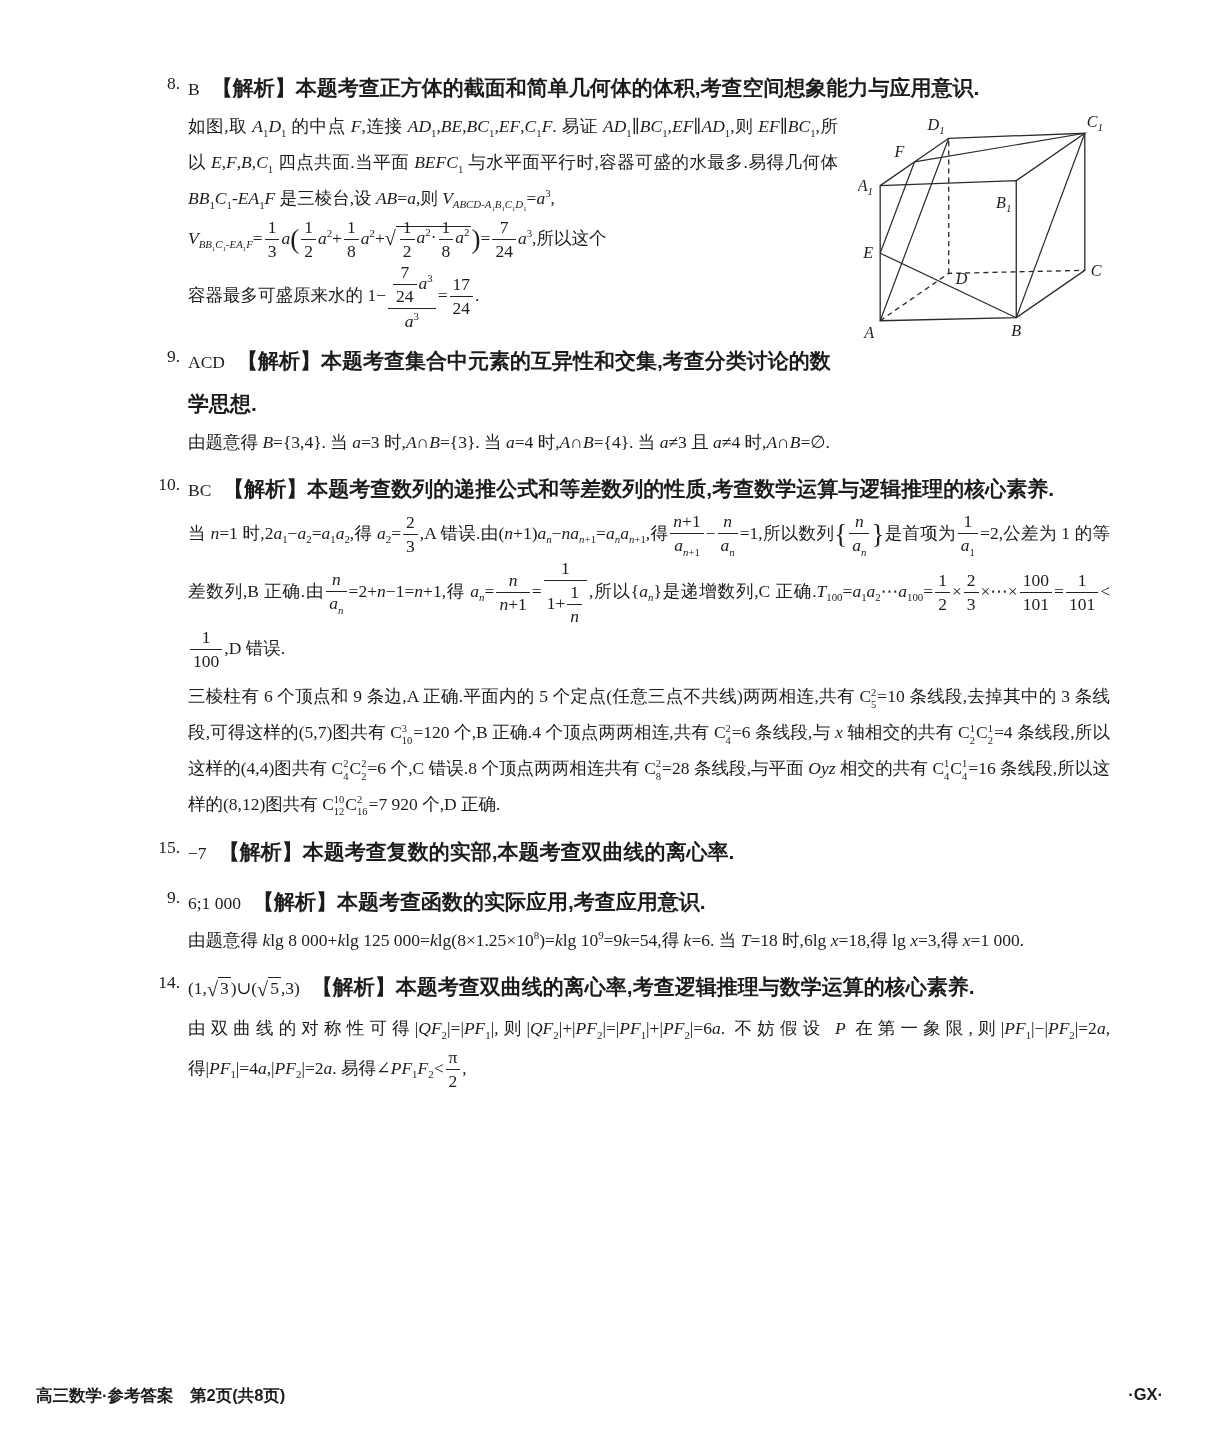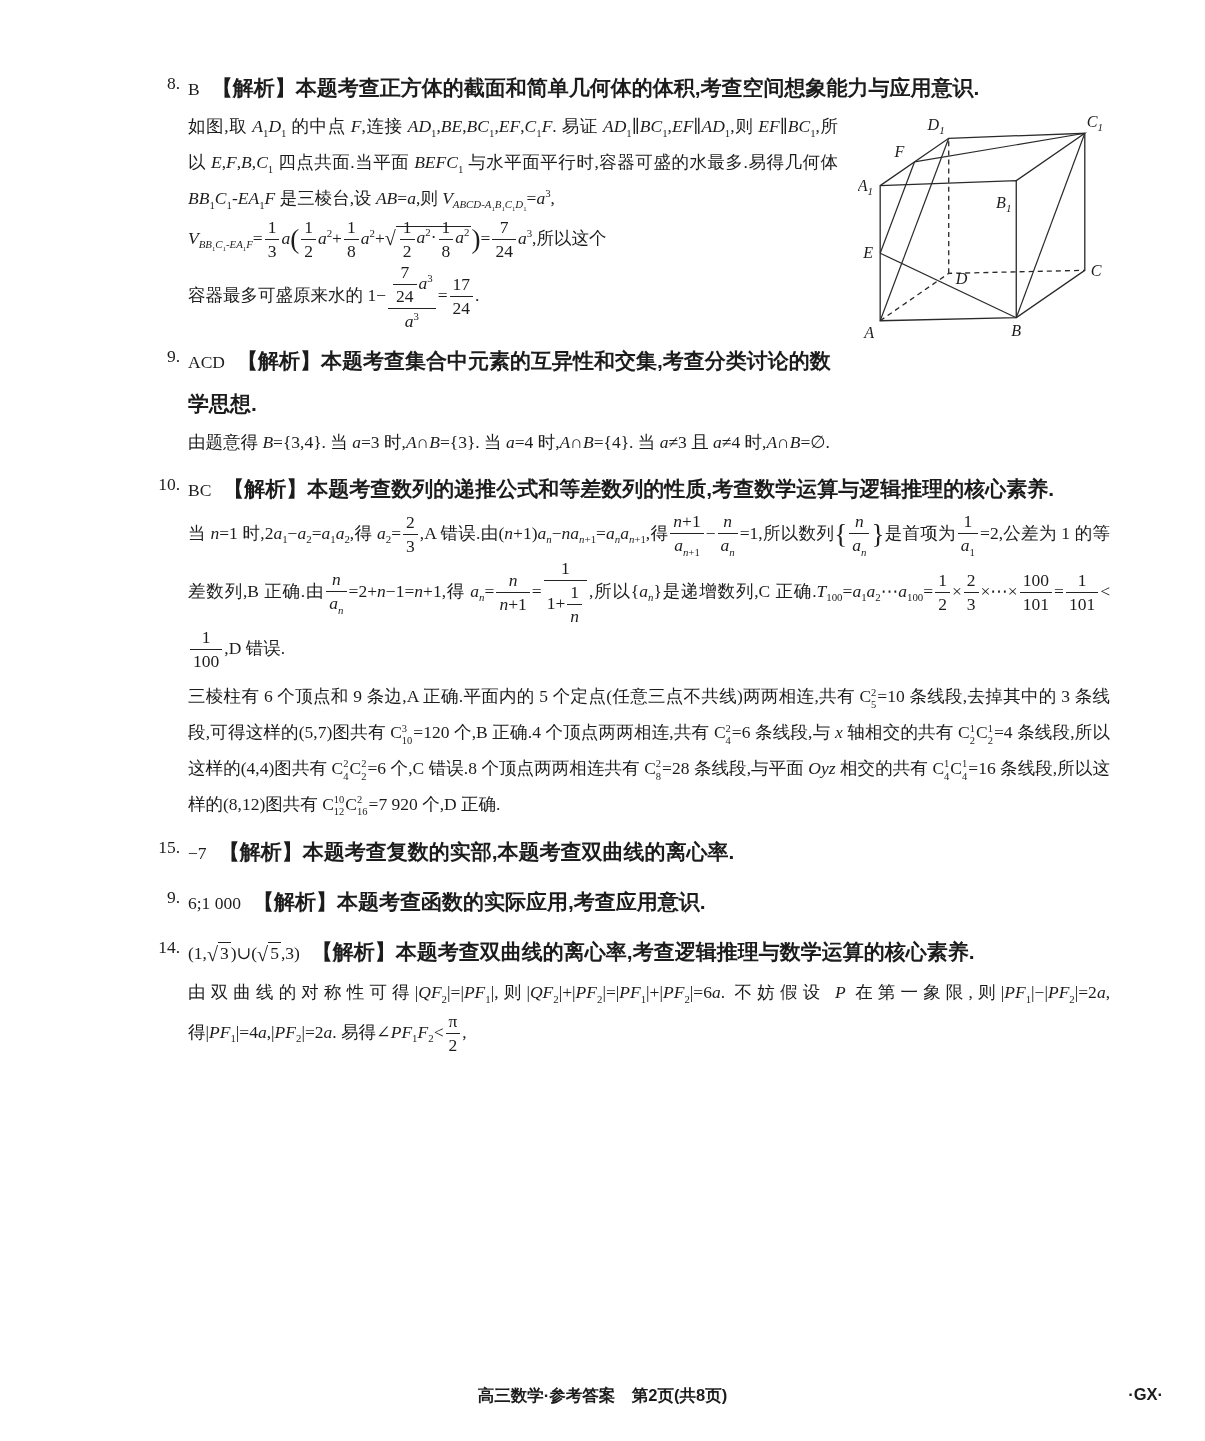--- a/index.html
+++ b/index.html
@@ -57,23 +57,24 @@
   .cube-figure { float:right; width:252px; margin:4px 0 6px 20px; }
   .cube-figure svg { display:block; width:252px; height:232px; }
   .cube-figure text {
     font-family:"Liberation Serif","DejaVu Serif",serif;
     font-style:italic; font-size:16px; fill:#1c1c1c;
   }
   .cube-figure .svg-sub { font-size:11px; font-style:italic; }
   
   .pagefoot {
     position:absolute; left:0; bottom:34px; width:100%;
-    text-align:center; font-size:16.5px;
+    text-align:left; font-size:16.5px;
     font-family:"Liberation Sans","DejaVu Sans",sans-serif;
     font-weight:700;
+    padding-left:36px;
   }
   .foot-right {
     position:absolute; right:42px; top:0;
     font-weight:700;
   }
 </style>
 </head>
 <body>
 
 <div class="page">
@@ -135,20 +136,23 @@
       <p class="ppara">三棱柱有 6 个顶点和 9 条边,A 正确.平面内的 5 个定点(任意三点不共线)两两相连,共有 C<span class="ss"><span>2</span><span>5</span></span>=10 条线段,去掉其中的 3 条线段,可得这样的(5,7)图共有 C<span class="ss"><span>3</span><span>10</span></span>=120 个,B 正确.4 个顶点两两相连,共有 C<span class="ss"><span>2</span><span>4</span></span>=6 条线段,与 <i>x</i> 轴相交的共有 C<span class="ss"><span>1</span><span>2</span></span>C<span class="ss"><span>1</span><span>2</span></span>=4 条线段,所以这样的(4,4)图共有 C<span class="ss"><span>2</span><span>4</span></span>C<span class="ss"><span>2</span><span>2</span></span>=6 个,C 错误.8 个顶点两两相连共有 C<span class="ss"><span>2</span><span>8</span></span>=28 条线段,与平面 <i>Oyz</i> 相交的共有 C<span class="ss"><span>1</span><span>4</span></span>C<span class="ss"><span>1</span><span>4</span></span>=16 条线段,所以这样的(8,12)图共有 C<span class="ss"><span>10</span><span>12</span></span>C<span class="ss"><span>2</span><span>16</span></span>=7 920 个,D 正确.</p>
     </div>
   </section>
 
   <section class="prob">
     <p class="phead"><span class="pnum">15.</span><span class="pans">−7</span><b class="plabel">【解析】</b><b class="pintro">本题考查复数的实部,本题考查双曲线的离心率.</b></p>
   </section>
 
   <section class="prob">
     <p class="phead"><span class="pnum">9.</span><span class="pans">6;1 000</span><b class="plabel">【解析】</b><b class="pintro">本题考查函数的实际应用,考查应用意识.</b></p>
+    <div class="pbody">
+      <p class="ppara">由题意得 <i>k</i>lg 8 000+<i>k</i>lg 125 000=<i>k</i>lg(8×1.25×10<sup>8</sup>)=<i>k</i>lg 10<sup>9</sup>=9<i>k</i>=54,得 <i>k</i>=6. 当 <i>T</i>=18 时,6lg <i>x</i>=18,得 lg <i>x</i>=3,得 <i>x</i>=1 000.</p>
+    </div>
   </section>
 
   <section class="prob">
     <p class="phead"><span class="pnum">14.</span><span class="pans">(1,<span class="rad"><span class="rs">√</span><span class="radi">3</span></span>)∪(<span class="rad"><span class="rs">√</span><span class="radi">5</span></span>,3)</span><b class="plabel">【解析】</b><b class="pintro">本题考查双曲线的离心率,考查逻辑推理与数学运算的核心素养.</b></p>
     <div class="pbody">
       <p class="ppara">由双曲线的对称性可得|<i>QF</i><sub>2</sub>|=|<i>PF</i><sub>1</sub>|,则|<i>QF</i><sub>2</sub>|+|<i>PF</i><sub>2</sub>|=|<i>PF</i><sub>1</sub>|+|<i>PF</i><sub>2</sub>|=6<i>a</i>. 不妨假设 <i>P</i> 在第一象限,则|<i>PF</i><sub>1</sub>|−|<i>PF</i><sub>2</sub>|=2<i>a</i>,得|<i>PF</i><sub>1</sub>|=4<i>a</i>,|<i>PF</i><sub>2</sub>|=2<i>a</i>. 易得∠<i>PF</i><sub>1</sub><i>F</i><sub>2</sub>&lt;<span class="f"><span class="fn">π</span><span class="fd">2</span></span>,</p>
     </div>
   </section>
 
   <footer class="pagefoot">

